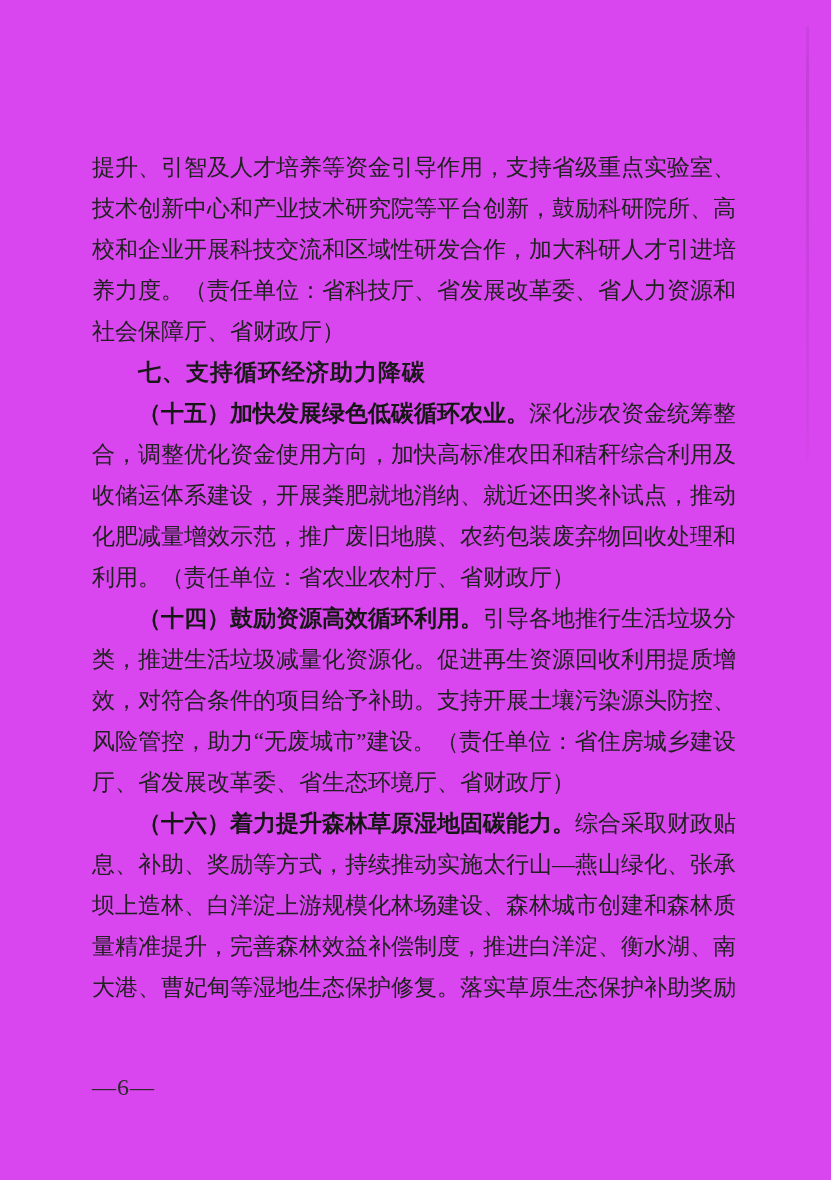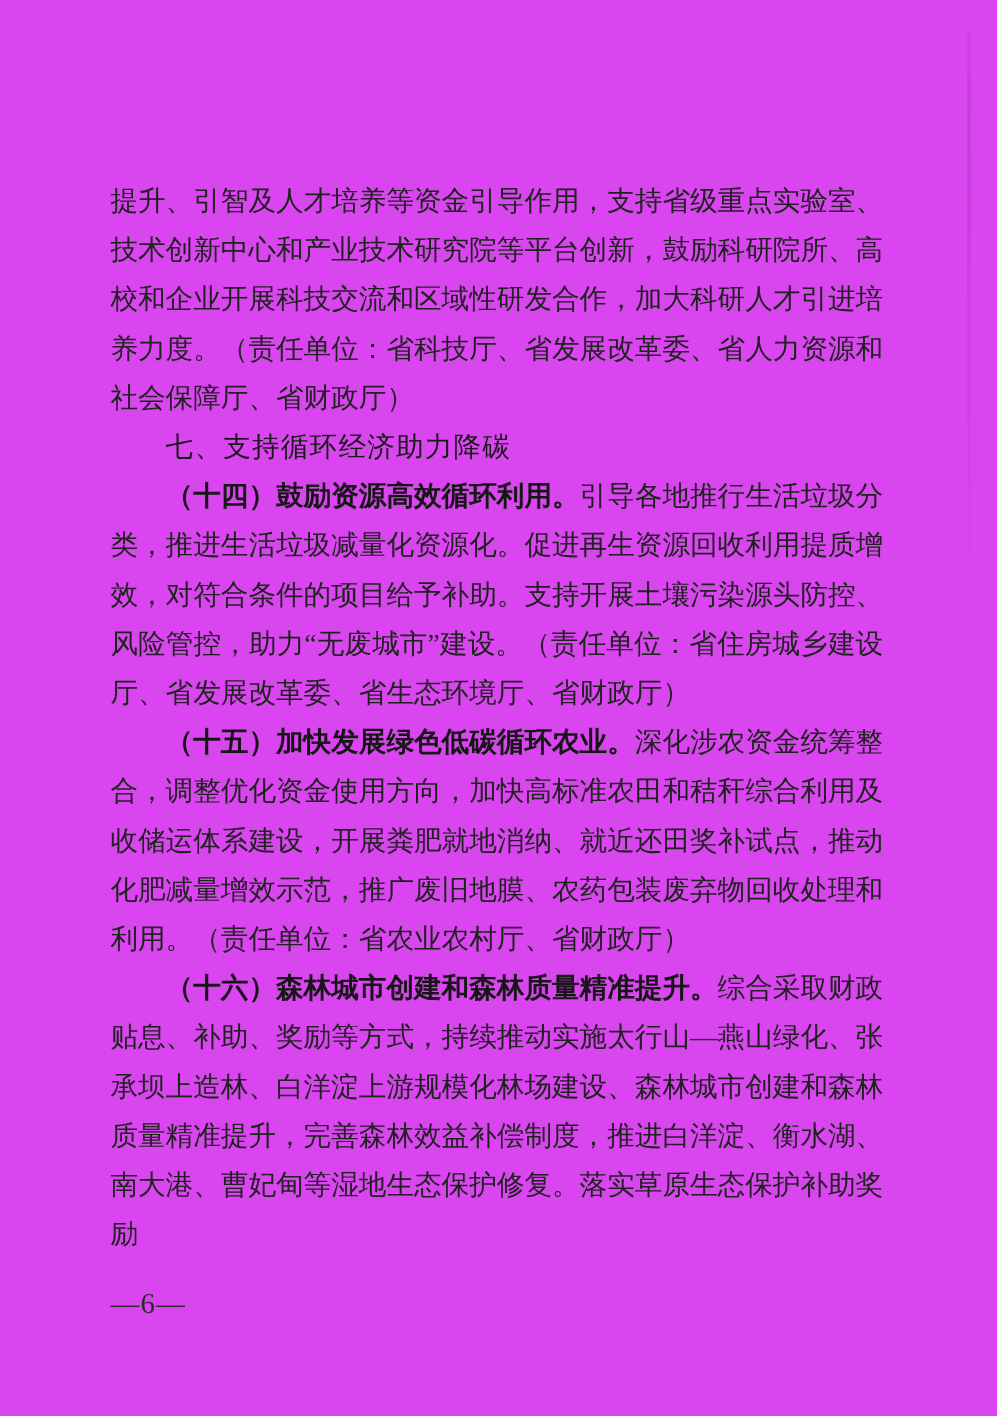--- a/index.html
+++ b/index.html
@@ -28,21 +28,21 @@
   }
   .text-col p {
     margin: 0;
     padding: 0;
   }
   .indent {
     text-indent: 46px;
   }
   .section-heading {
     font-family: "Liberation Sans", "DejaVu Sans", sans-serif;
-    font-weight: 400;
+    font-weight: 700;
     text-indent: 46px;
     color: #191919;
     letter-spacing: 1px;
   }
   .clause-lead {
     font-weight: 700;
     color: #161616;
   }
   .page-number {
     position: absolute;
@@ -73,24 +73,24 @@
 <div class="page">
 
   <div class="scan-artifact"></div>
 
   <div class="text-col">
 
     <p>提升、引智及人才培养等资金引导作用，支持省级重点实验室、技术创新中心和产业技术研究院等平台创新，鼓励科研院所、高校和企业开展科技交流和区域性研发合作，加大科研人才引进培养力度。（责任单位：省科技厅、省发展改革委、省人力资源和社会保障厅、省财政厅）</p>
 
     <p class="section-heading">七、支持循环经济助力降碳</p>
 
+    <p class="indent"><span class="clause-lead">（十五）加快发展绿色低碳循环农业。</span><span>深化涉农资金统筹整合，调整优化资金使用方向，加快高标准农田和秸秆综合利用及收储运体系建设，开展粪肥就地消纳、就近还田奖补试点，推动化肥减量增效示范，推广废旧地膜、农药包装废弃物回收处理和利用。（责任单位：省农业农村厅、省财政厅）</span></p>
+
     <p class="indent"><span class="clause-lead">（十四）鼓励资源高效循环利用。</span><span>引导各地推行生活垃圾分类，推进生活垃圾减量化资源化。促进再生资源回收利用提质增效，对符合条件的项目给予补助。支持开展土壤污染源头防控、风险管控，助力“无废城市”建设。（责任单位：省住房城乡建设厅、省发展改革委、省生态环境厅、省财政厅）</span></p>
 
-    <p class="indent"><span class="clause-lead">（十五）加快发展绿色低碳循环农业。</span><span>深化涉农资金统筹整合，调整优化资金使用方向，加快高标准农田和秸秆综合利用及收储运体系建设，开展粪肥就地消纳、就近还田奖补试点，推动化肥减量增效示范，推广废旧地膜、农药包装废弃物回收处理和利用。（责任单位：省农业农村厅、省财政厅）</span></p>
 
-
-    <p class="indent"><span class="clause-lead">（十六）森林城市创建和森林质量精准提升。</span><span>综合采取财政贴息、补助、奖励等方式，持续推动实施太行山—燕山绿化、张承坝上造林、白洋淀上游规模化林场建设、森林城市创建和森林质量精准提升，完善森林效益补偿制度，推进白洋淀、衡水湖、南大港、曹妃甸等湿地生态保护修复。落实草原生态保护补助奖励</span></p>
+    <p class="indent"><span class="clause-lead">（十六）着力提升森林草原湿地固碳能力。</span><span>综合采取财政贴息、补助、奖励等方式，持续推动实施太行山—燕山绿化、张承坝上造林、白洋淀上游规模化林场建设、森林城市创建和森林质量精准提升，完善森林效益补偿制度，推进白洋淀、衡水湖、南大港、曹妃甸等湿地生态保护修复。落实草原生态保护补助奖励</span></p>
 
   </div>
 
   <div class="page-number">—6—</div>
 
 </div>
 
 </body></html>

